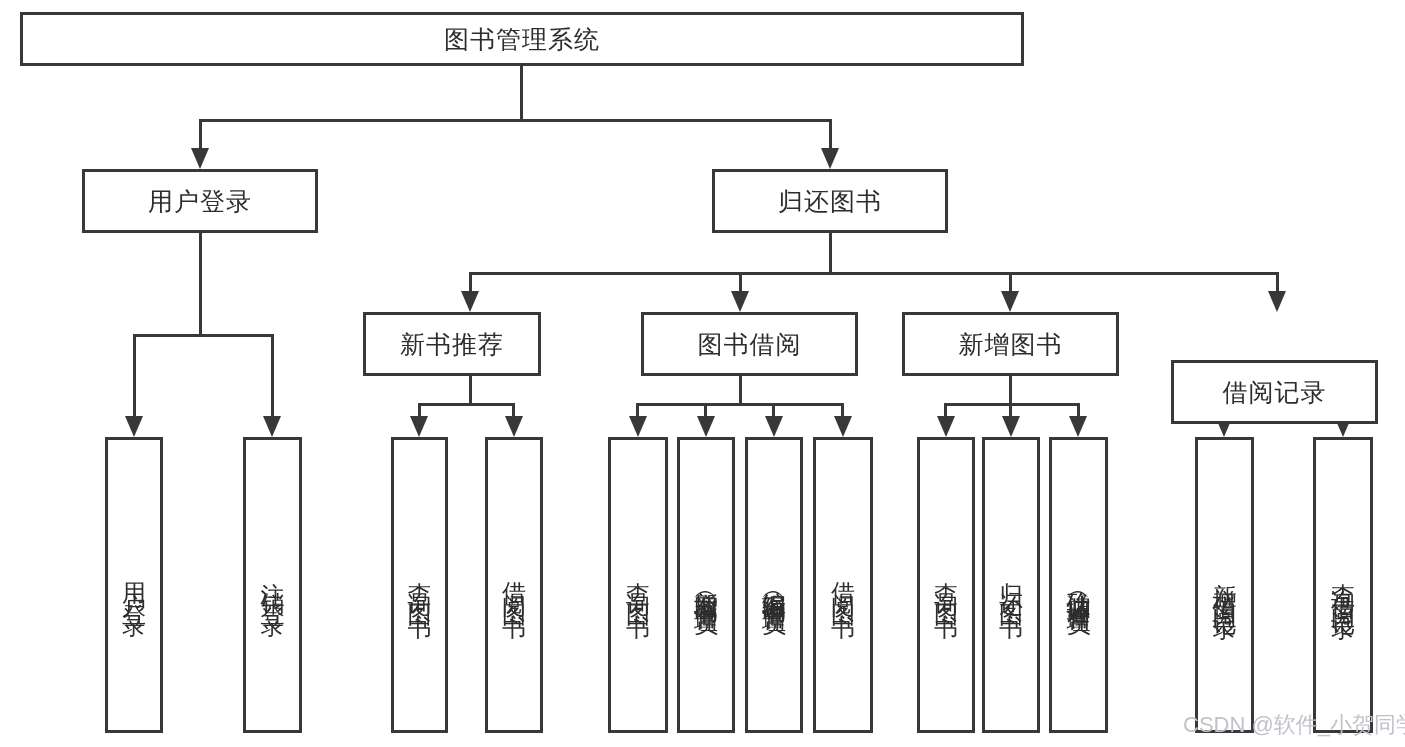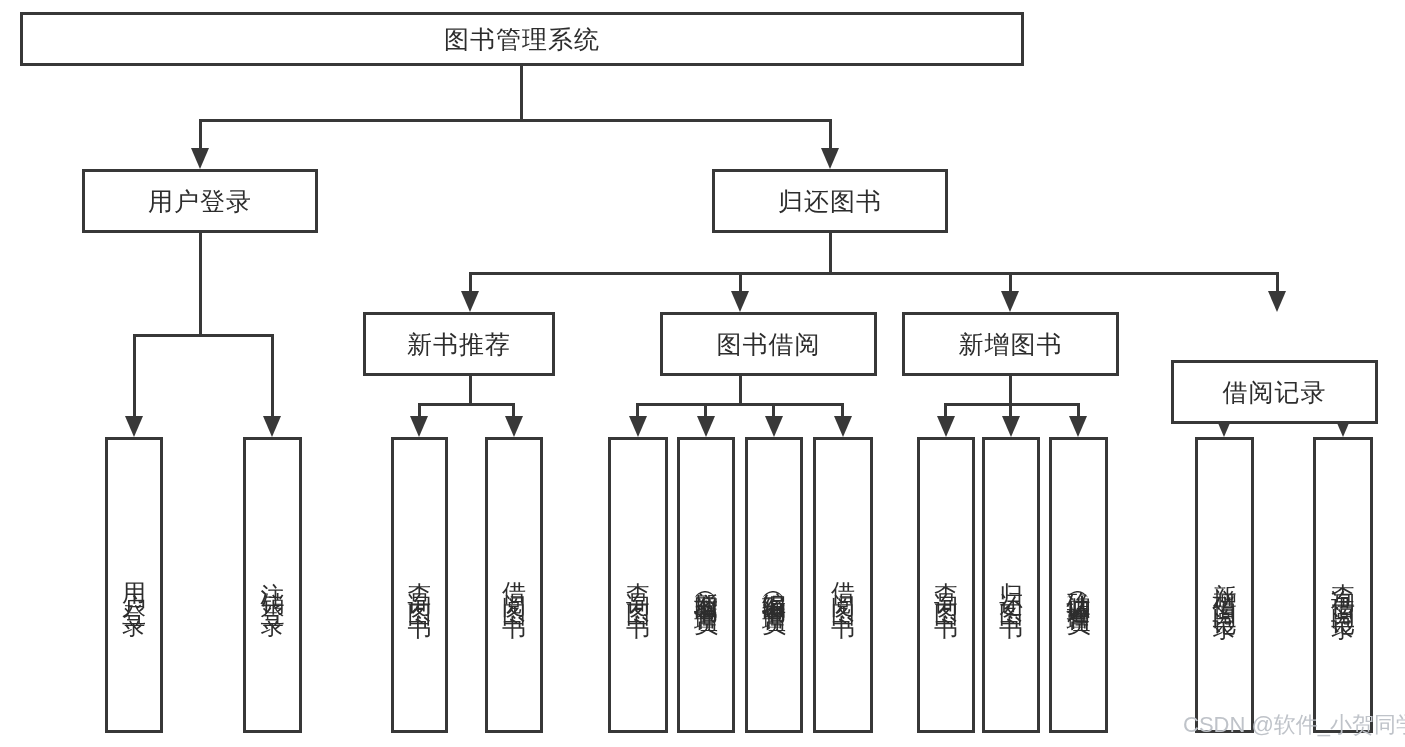--- a/index.html
+++ b/index.html
@@ -59,24 +59,24 @@
   <div class="line hline" style="left:469px;top:272px;width:810px;"></div>
   <div class="line vline" style="left:469px;top:272px;height:22px;"></div>
   <div class="arrow" style="left:461px;top:291px;"></div>
   <div class="line vline" style="left:739px;top:272px;height:22px;"></div>
   <div class="arrow" style="left:731px;top:291px;"></div>
   <div class="line vline" style="left:1009px;top:272px;height:22px;"></div>
   <div class="arrow" style="left:1001px;top:291px;"></div>
   <div class="line vline" style="left:1276px;top:272px;height:22px;"></div>
   <div class="arrow" style="left:1268px;top:291px;"></div>
 
-  <div class="box" style="left:363px;top:312px;width:192px;height:64px;">
+  <div class="box" style="left:363px;top:312px;width:178px;height:64px;">
     <span class="hlabel">新书推荐</span>
   </div>
-  <div class="box" style="left:660px;top:312px;width:217px;height:64px;">
+  <div class="box" style="left:641px;top:312px;width:217px;height:64px;">
     <span class="hlabel">图书借阅</span>
   </div>
   <div class="box" style="left:902px;top:312px;width:217px;height:64px;">
     <span class="hlabel">新增图书</span>
   </div>
   <div class="box" style="left:1171px;top:312px;width:207px;height:64px;margin-top:48px;">
     <span class="hlabel">借阅记录</span>
   </div>
 
   <div class="line vline" style="left:199px;top:233px;height:104px;"></div>

